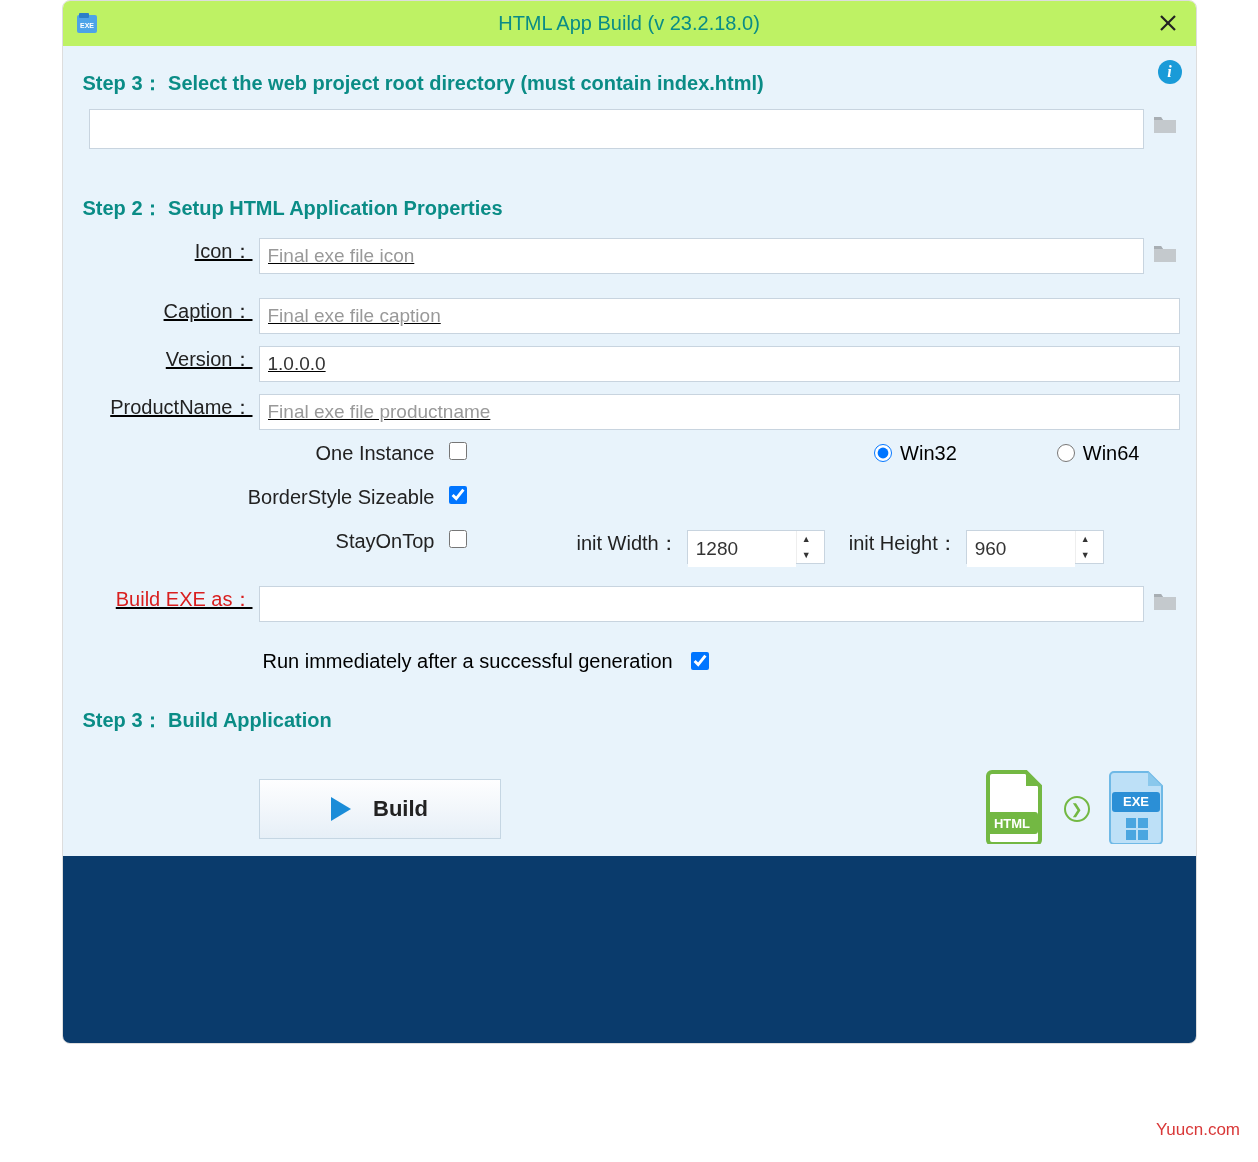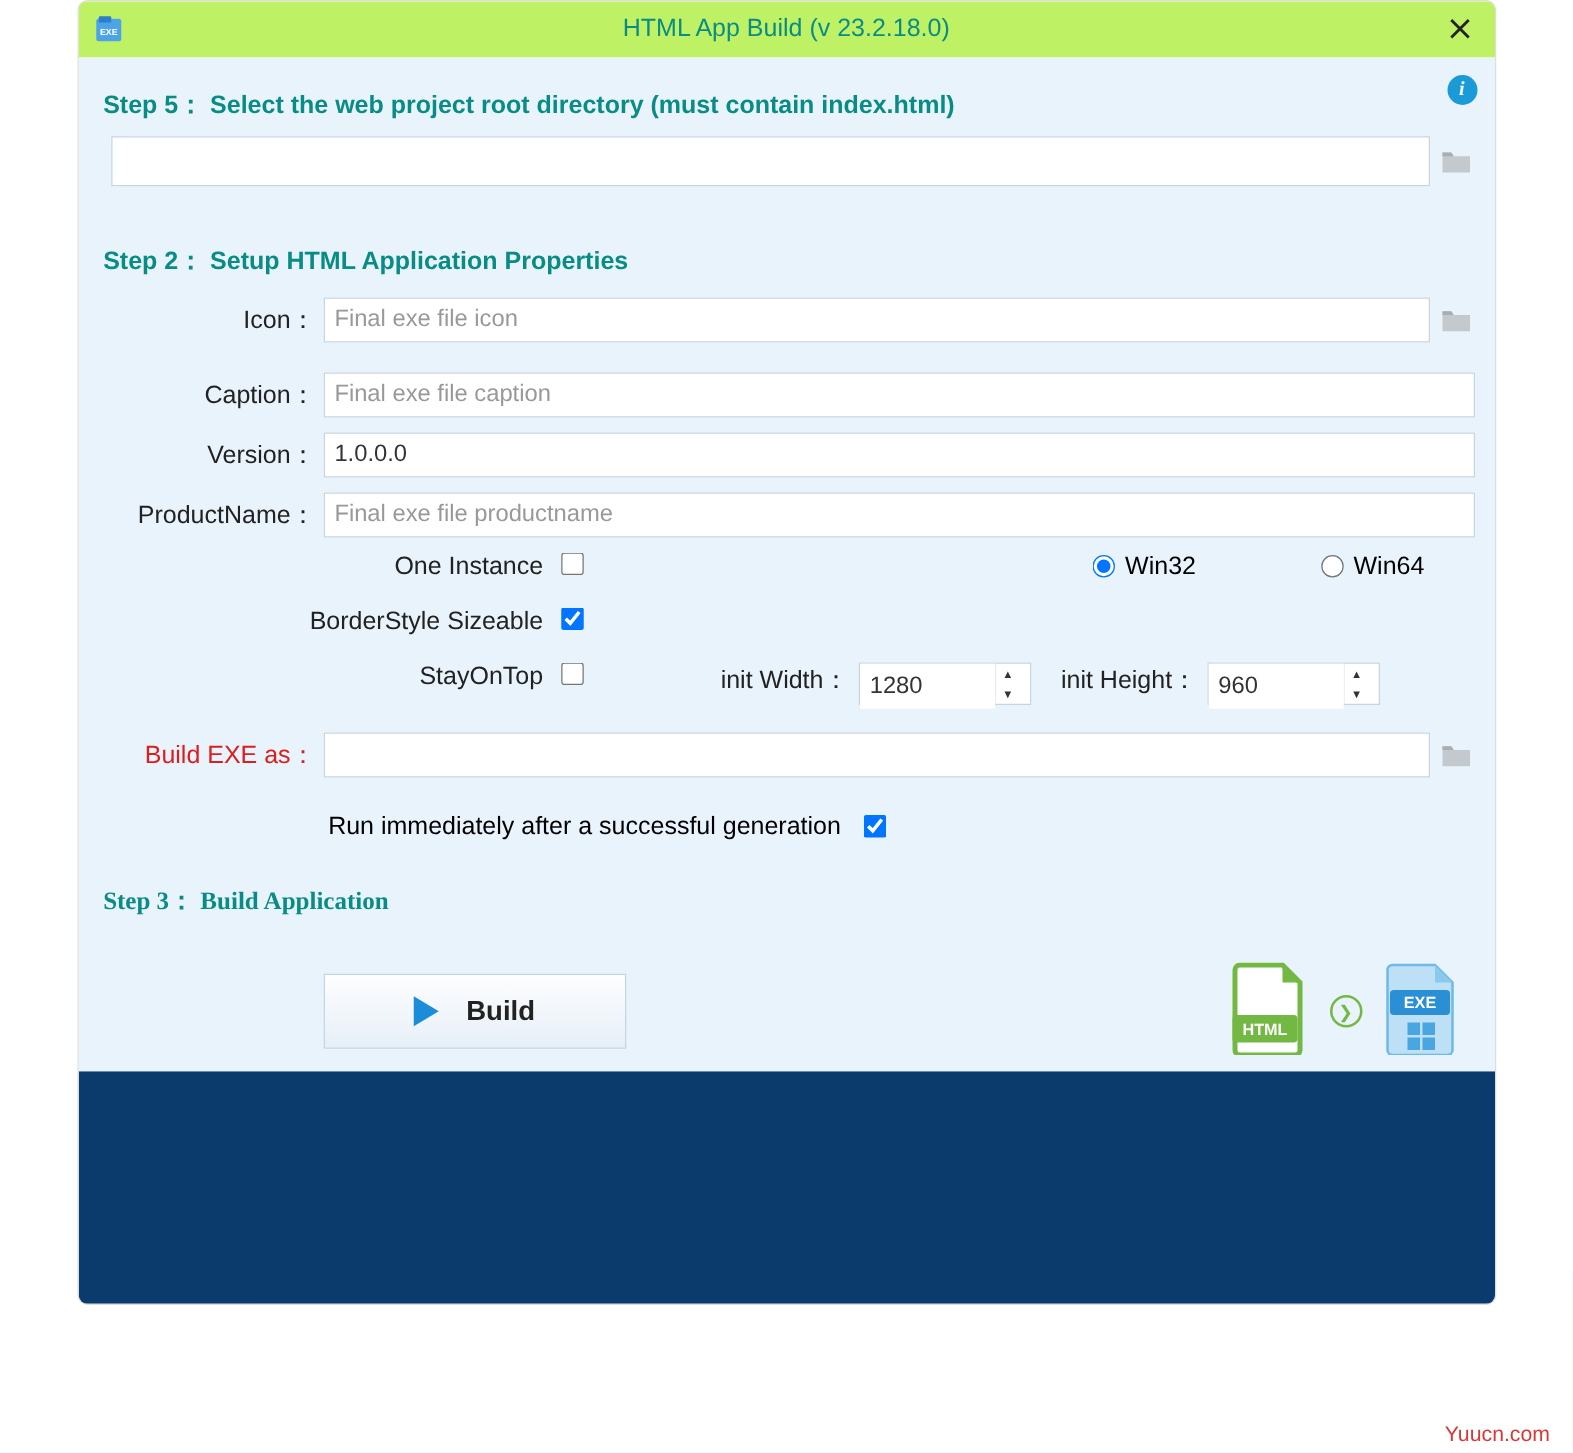--- a/index.html
+++ b/index.html
@@ -69,22 +69,22 @@
       color: #fff;
       display: flex; align-items: center; justify-content: center;
       font-weight: bold;
       font-size: 16px;
       cursor: pointer;
       font-family: Georgia, serif;
       font-style: italic;
     }
     .row {
       display: flex;
-      align-items: center;
       margin: 6px 0;
+      text-decoration: underline;
     }
     .label-col {
       width: 180px;
       text-align: right;
       font-size: 20px;
       color: #222;
       padding-right: 6px;
     }
     .label-red { color: #d91f1f; }
     input[type="text"] {
@@ -219,21 +219,21 @@
       display: flex; align-items: center; justify-content: center;
       color: #73b843;
       font-size: 14px;
     }
     .footer {
       height: 200px;
       background: #0a3b6c;
     }
     .watermark {
       position: absolute;
-      bottom: 4px;
+      bottom: 22px;
       right: 18px;
       color: #d93838;
       font-size: 17px;
     }
   </style>
 </head>
 <body>
 
 <div class="window">
   <div class="titlebar">
@@ -249,21 +249,21 @@
       <svg width="18" height="18" viewBox="0 0 18 18">
           <line x1="2" y1="2" x2="16" y2="16" stroke="#222" stroke-width="2.2"></line>
           <line x1="16" y1="2" x2="2" y2="16" stroke="#222" stroke-width="2.2"></line>
         </svg>
     </div>
   </div>
 
   <div class="content">
     <div class="info-icon">i</div>
 
-    <div class="step-header">Step  5：  Select the web project root directory (must contain index.html)</div>
+    <div class="step-header">Step  3：  Select the web project root directory (must contain index.html)</div>
     <div class="row" style="margin-left:10px;">
       <input type="text" class="path-input input-yellow" style="height: 40px;" value="">
       <span class="folder-btn">
         <svg width="26" height="22" viewBox="0 0 26 22">
             <path d="M2 4 h7 l2 3 h13 v13 h-22 z" fill="#c4c9cd"></path>
             <path d="M2 4 h7 l2 3 h-9 z" fill="#a8aeb3"></path>
           </svg>
       </span>
     </div>
 
@@ -349,21 +349,21 @@
             </svg>
         </span>
       </div>
 
       <div class="run-row">
         <span>Run immediately after a successful generation</span>
         <input type="checkbox" class="checkbox" checked="" style="">
       </div>
     </div>
 
-    <div class="step-header" style="margin-top:34px;font-family:Liberation Serif, serif;">Step  3：  Build Application</div>
+    <div class="step-header" style="margin-top:34px;">Step  3：  Build Application</div>
     <div class="build-section">
       <div class="build-button">
         <span class="play-icon"></span>
         <span>Build</span>
       </div>
       <div class="file-icons">
         <span>
           <svg width="64" height="74" viewBox="0 0 64 74">
             <path d="M8 2 h34 l14 14 v54 a4 4 0 0 1 -4 4 h-44 a4 4 0 0 1 -4 -4 v-64 a4 4 0 0 1 4 -4 z" fill="#fff" stroke="#73b843" stroke-width="4"></path>
             <path d="M42 2 v14 h14 z" fill="#73b843"></path>

